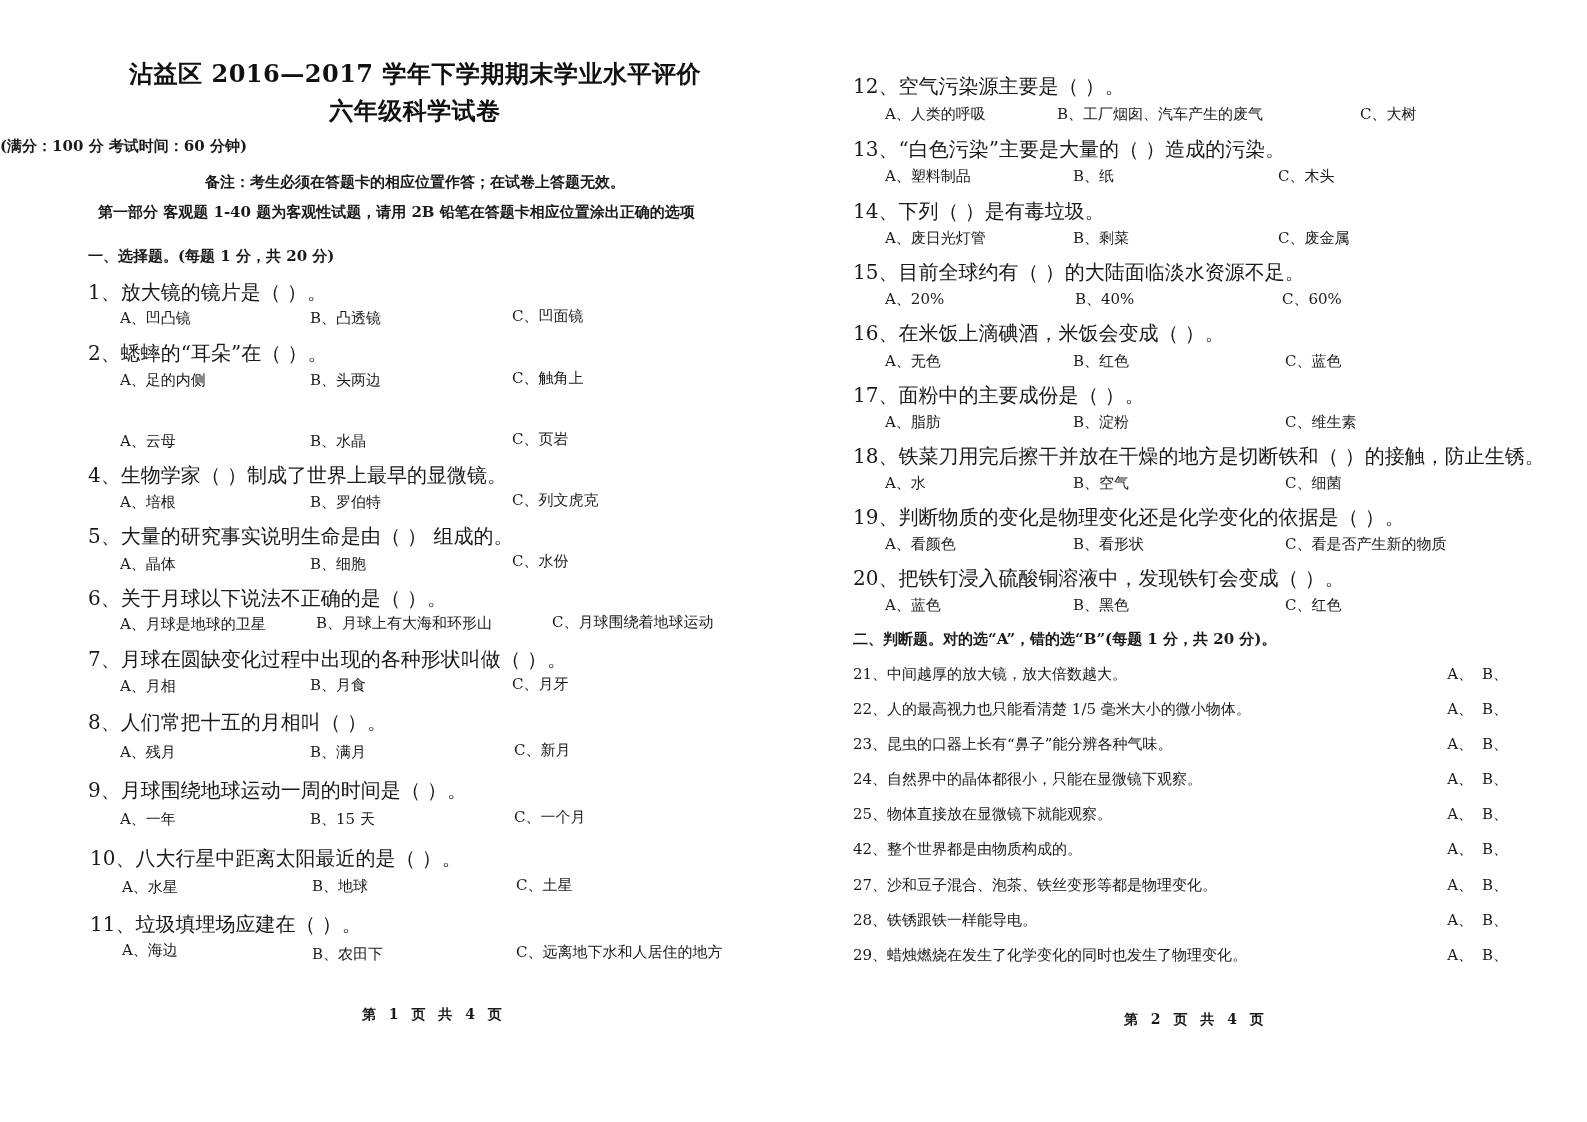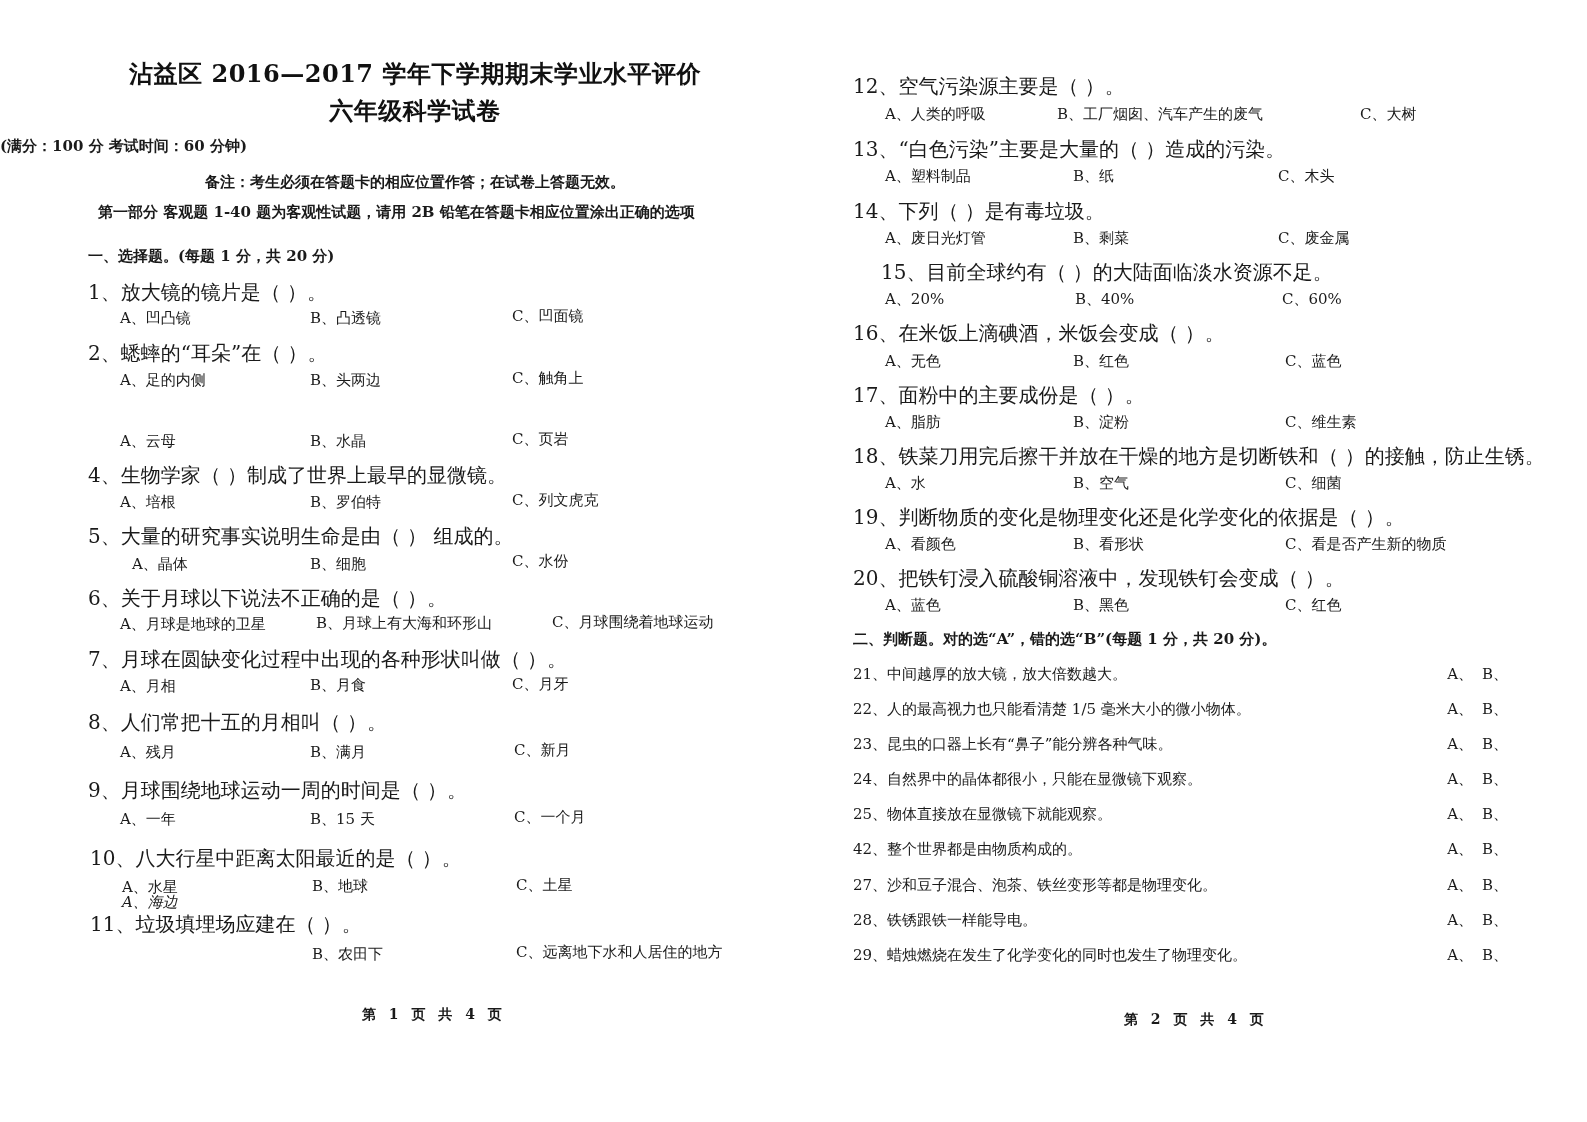--- a/index.html
+++ b/index.html
@@ -53,21 +53,21 @@
   <div class="opt" style="left:120px;top:432px;">A、云母</div>
   <div class="opt" style="left:310px;top:432px;">B、水晶</div>
   <div class="opt" style="left:512px;top:430px;">C、页岩</div>
 
   <div class="q" style="left:88px;top:462px;">4、生物学家（     ）制成了世界上最早的显微镜。</div>
   <div class="opt" style="left:120px;top:493px;">A、培根</div>
   <div class="opt" style="left:310px;top:493px;">B、罗伯特</div>
   <div class="opt" style="left:512px;top:491px;">C、列文虎克</div>
 
   <div class="q" style="left:88px;top:523px;">5、大量的研究事实说明生命是由（     ）  组成的。</div>
-  <div class="opt" style="left:120px;top:555px;margin-left:12px;">A、晶体</div>
+  <div class="opt" style="left:120px;top:555px;">A、晶体</div>
   <div class="opt" style="left:310px;top:555px;">B、细胞</div>
   <div class="opt" style="left:512px;top:552px;">C、水份</div>
 
   <div class="q" style="left:88px;top:585px;">6、关于月球以下说法不正确的是（     ）。</div>
   <div class="opt" style="left:120px;top:615px;">A、月球是地球的卫星</div>
   <div class="opt" style="left:316px;top:614px;">B、月球上有大海和环形山</div>
   <div class="opt" style="left:552px;top:613px;">C、月球围绕着地球运动</div>
 
   <div class="q" style="left:88px;top:646px;">7、月球在圆缺变化过程中出现的各种形状叫做（     ）。</div>
   <div class="opt" style="left:120px;top:677px;">A、月相</div>
@@ -83,21 +83,21 @@
   <div class="opt" style="left:120px;top:810px;">A、一年</div>
   <div class="opt" style="left:310px;top:810px;">B、15 天</div>
   <div class="opt" style="left:514px;top:808px;">C、一个月</div>
 
   <div class="q" style="left:90px;top:845px;">10、八大行星中距离太阳最近的是（     ）。</div>
   <div class="opt" style="left:122px;top:878px;">A、水星</div>
   <div class="opt" style="left:312px;top:877px;">B、地球</div>
   <div class="opt" style="left:516px;top:876px;">C、土星</div>
 
   <div class="q" style="left:90px;top:911px;">11、垃圾填埋场应建在（     ）。</div>
-  <div class="opt" style="left:122px;top:893px;font-style:italic;">A、海边</div>
+  <div class="opt" style="left:122px;top:941px;">A、海边</div>
   <div class="opt" style="left:312px;top:945px;">B、农田下</div>
   <div class="opt" style="left:516px;top:943px;">C、远离地下水和人居住的地方</div>
 
   <div class="footer" style="left:362px;top:1006px;">第 1 页 共 4 页</div>
 </div>
 
 <div class="page page-right"></div>
 
 <div class="q" style="left:853px;top:73px;">12、空气污染源主要是（     ）。</div>
 <div class="opt" style="left:885px;top:105px;">A、人类的呼吸</div>
@@ -107,21 +107,21 @@
 <div class="q" style="left:853px;top:136px;">13、“白色污染”主要是大量的（     ）造成的污染。</div>
 <div class="opt" style="left:885px;top:167px;">A、塑料制品</div>
 <div class="opt" style="left:1073px;top:167px;">B、纸</div>
 <div class="opt" style="left:1278px;top:167px;">C、木头</div>
 
 <div class="q" style="left:853px;top:198px;">14、下列（     ）是有毒垃圾。</div>
 <div class="opt" style="left:885px;top:229px;">A、废日光灯管</div>
 <div class="opt" style="left:1073px;top:229px;">B、剩菜</div>
 <div class="opt" style="left:1278px;top:229px;">C、废金属</div>
 
-<div class="q" style="left:853px;top:259px;margin-left:28px;">15、目前全球约有（     ）的大陆面临淡水资源不足。</div>
+<div class="q" style="left:853px;top:259px;">15、目前全球约有（     ）的大陆面临淡水资源不足。</div>
 <div class="opt" style="left:885px;top:290px;">A、20%</div>
 <div class="opt" style="left:1075px;top:290px;">B、40%</div>
 <div class="opt" style="left:1282px;top:290px;">C、60%</div>
 
 <div class="q" style="left:853px;top:320px;">16、在米饭上滴碘酒，米饭会变成（     ）。</div>
 <div class="opt" style="left:885px;top:352px;">A、无色</div>
 <div class="opt" style="left:1073px;top:352px;">B、红色</div>
 <div class="opt" style="left:1285px;top:352px;">C、蓝色</div>
 
 <div class="q" style="left:853px;top:382px;">17、面粉中的主要成份是（     ）。</div>

